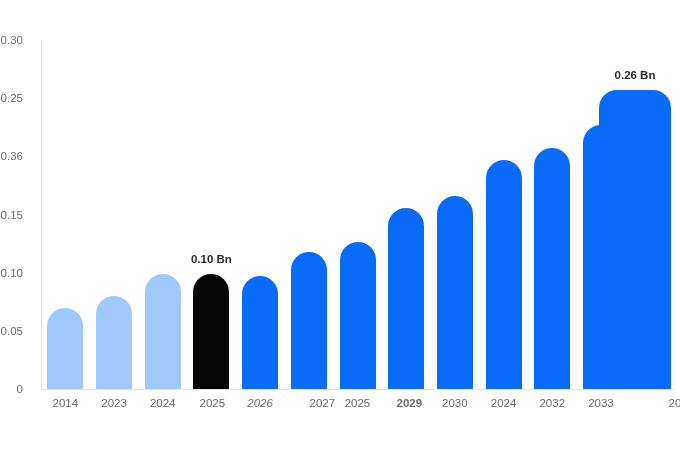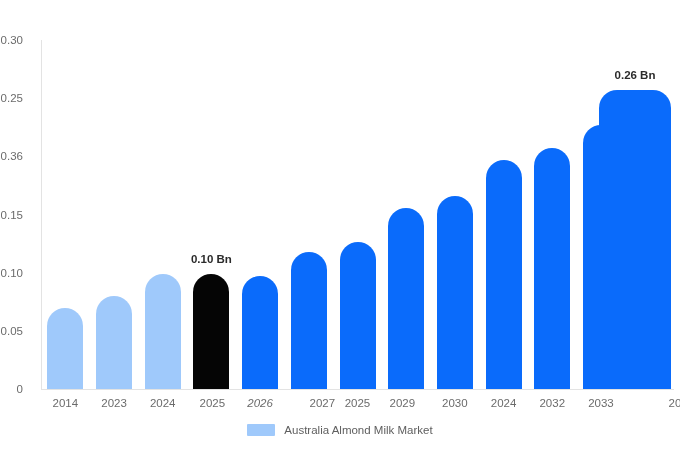--- a/index.html
+++ b/index.html
@@ -185,27 +185,23 @@
         </div>
       </div>
     <div id="x-ticks">
         <div class="x-tick" style="left: 0px; width: 48.6923px;">2014</div>
         <div class="x-tick" style="left: 48.6923px; width: 48.6923px;">2023</div>
         <div class="x-tick" style="left: 97.3846px; width: 48.6923px; text-align: center;">2024</div>
         <div class="x-tick" style="left: 147px; width: 48.6923px;">2025</div>
         <div class="x-tick" style="left: 194.769px; width: 48.6923px; font-style: italic;">2026</div>
         <div class="x-tick" style="left: 257px; width: 48.6923px;">2027</div>
         <div class="x-tick" style="left: 292.154px; width: 48.6923px;">2025</div>
-        <div class="x-tick" style="left: 337px; width: 48.6923px;">2029</div>
+        <div class="x-tick" style="left: 344px; width: 48.6923px; font-weight: bold;">2029</div>
         <div class="x-tick" style="left: 389.538px; width: 48.6923px;">2030</div>
         <div class="x-tick" style="left: 438.231px; width: 48.6923px;">2024</div>
         <div class="x-tick" style="left: 486.923px; width: 48.6923px;">2032</div>
         <div class="x-tick" style="left: 535.615px; width: 48.6923px;">2033</div>
         <div class="x-tick" style="left: 616px; width: 48.6923px;">2034</div>
       </div>
   </div>
 
-  <div id="legend">
-      <span class="legend-swatch" style="background: rgb(159, 201, 251);"></span>
-      <span class="legend-label">Australia Almond Milk Market</span>
-    </div>
 
 </div>
 
 </body></html>

